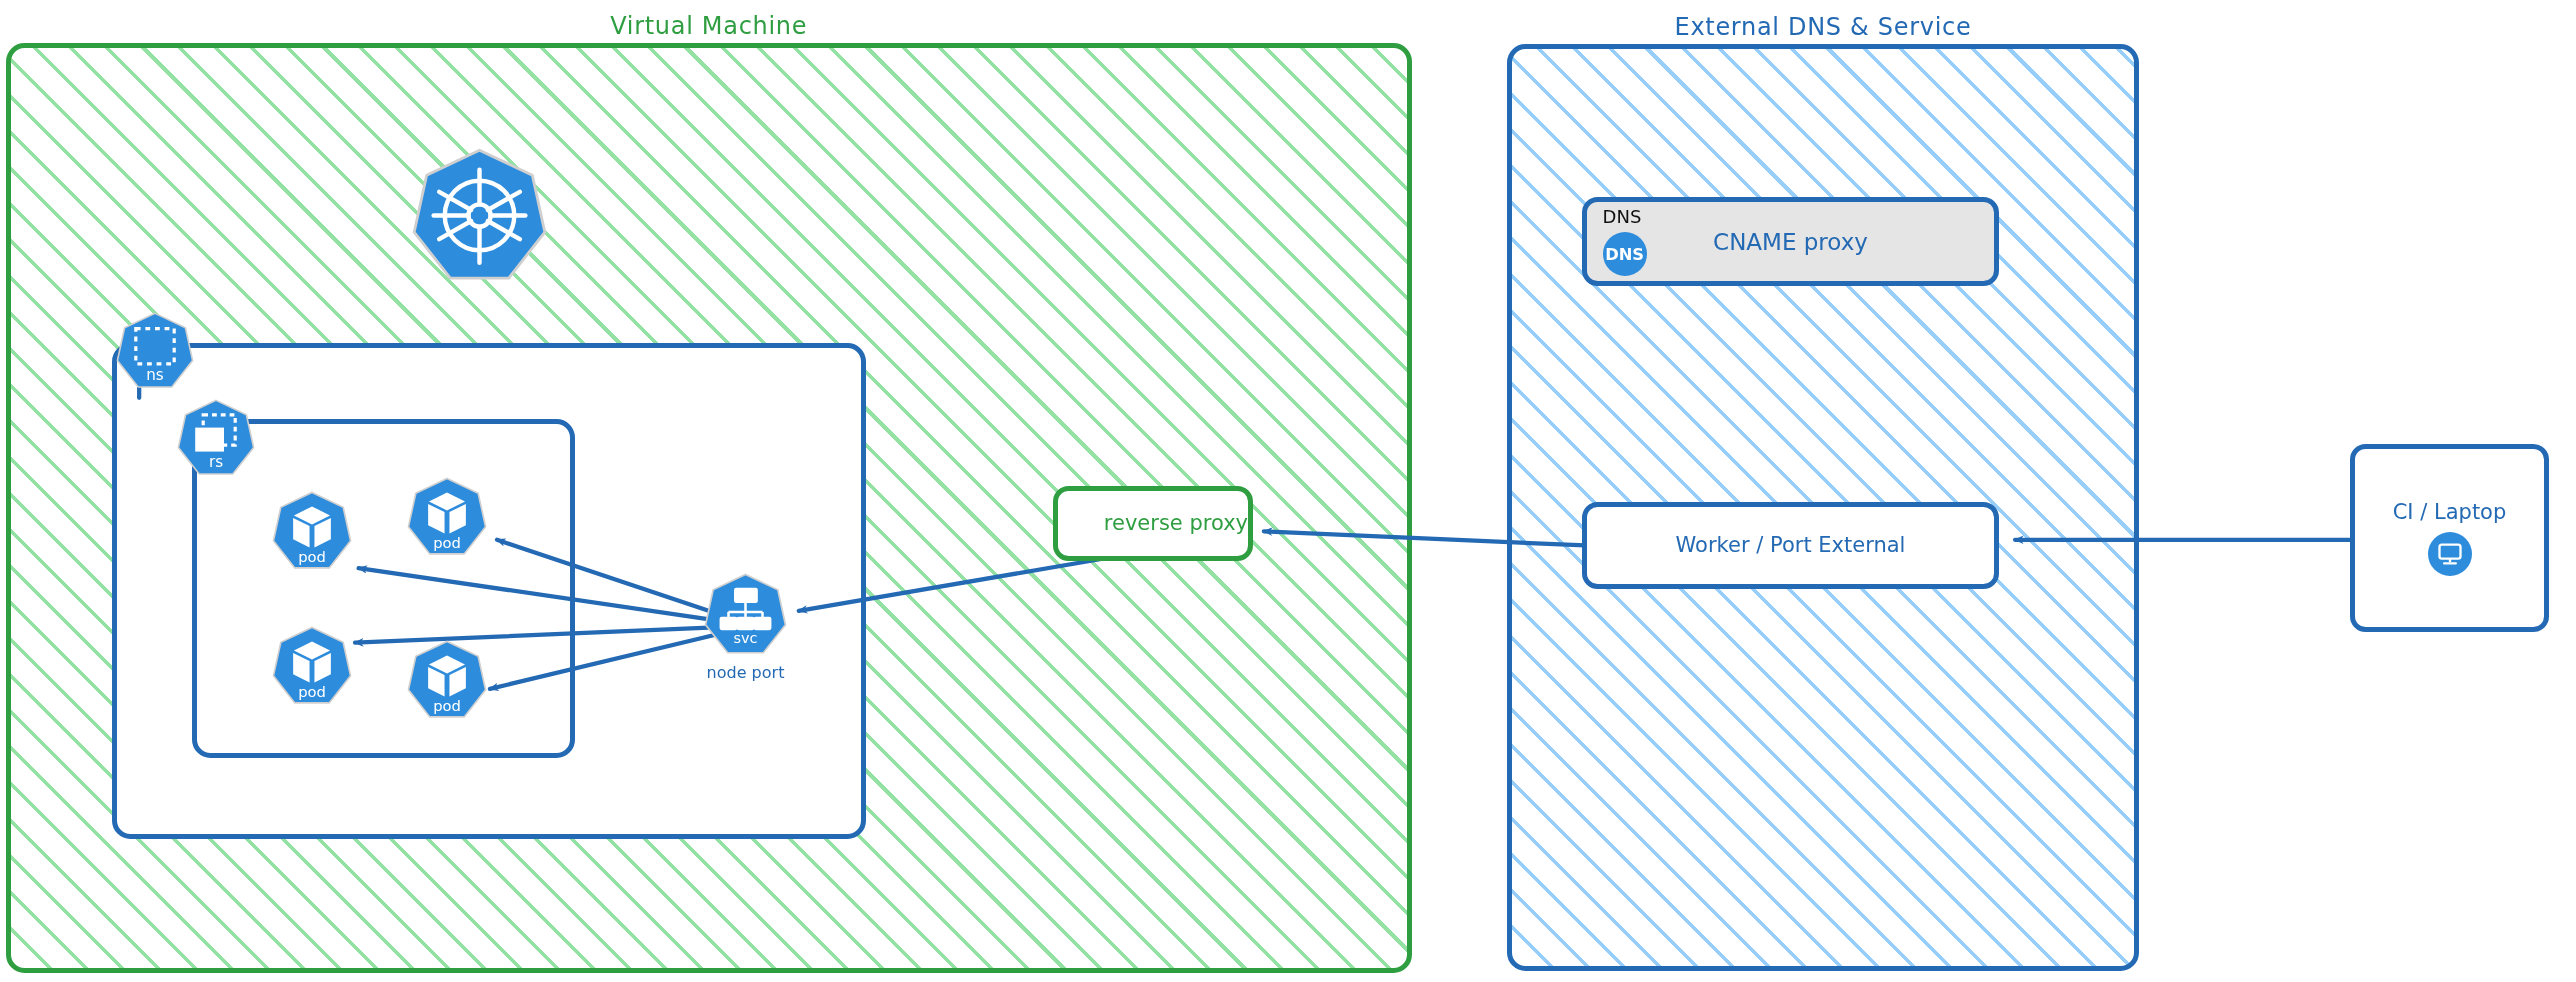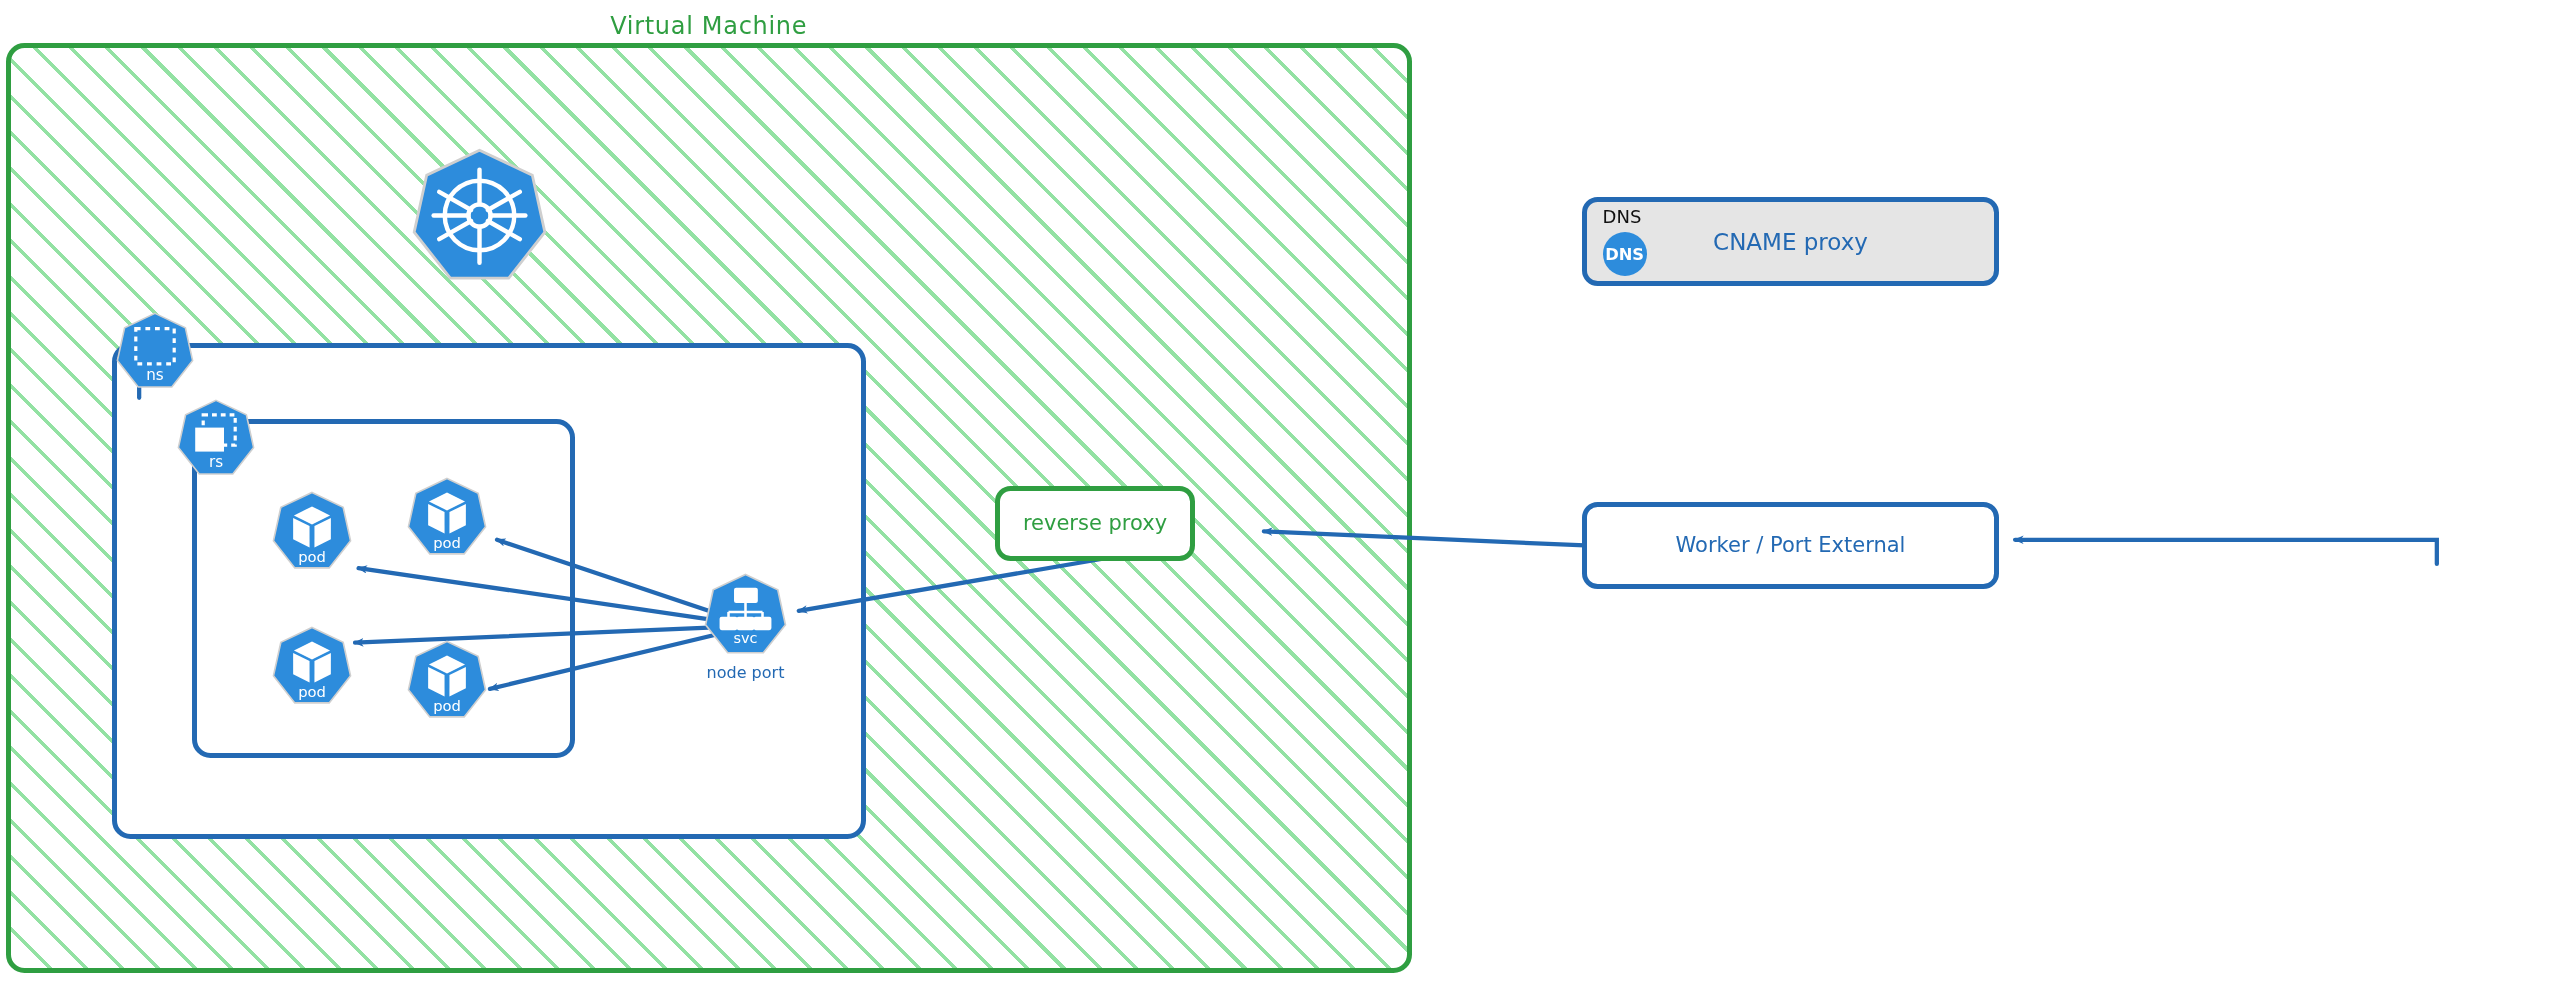--- a/index.html
+++ b/index.html
@@ -113,20 +113,23 @@
 </style>
 </head>
 <body>
 
 <div id="stage">
 
   <div class="panel panel-green" style="left:5.7px; top:43px; width:1406px; height:930px;">
     <div class="panel-title title-green">Virtual Machine</div>
   </div>
 
+  <div class="panel panel-blue" style="left:1507px; top:44px; width:632px; height:927px;">
+    <div class="panel-title title-blue">External DNS &amp; Service</div>
+  </div>
 
   <div class="kbox" style="left:112px; top:343px; width:754px; height:496px;"></div>
 
   <div class="kbox" style="left:192px; top:419px; width:383px; height:339px;"></div>
 
   <svg id="wires" viewBox="0 0 3628 1384">
     <defs>
       <marker id="ah" markerWidth="16" markerHeight="16" refX="12" refY="6" orient="auto" markerUnits="userSpaceOnUse">
         <path d="M0,0 L14,6 L0,12 L4,6 Z" fill="#2369b3"></path>
       </marker>
@@ -244,29 +247,41 @@
         <line x1="70" y1="47" x2="70" y2="54"></line>
         <rect x="21" y="54" width="18" height="13" rx="1"></rect>
         <rect x="41" y="54" width="18" height="13" rx="1"></rect>
         <rect x="61" y="54" width="18" height="13" rx="1"></rect>
       </g>
       <text x="50" y="84" text-anchor="middle" fill="#ffffff" font-size="17" font-family="DejaVu Sans, sans-serif">svc</text>
     </svg>
     <div class="kicon-caption" style="top:91px;">node port</div>
   </div>
 
-  <div class="node node-green" style="left:995px; top:486px; width:200px; height:75px;">
+  <div class="node node-green" style="left:1053px; top:486px; width:200px; height:75px;justify-content:flex-end;">
     <span class="node-label">reverse proxy</span>
   </div>
 
   <div class="dns-card" style="left:1582px; top:197px; width:417px; height:89px;">
     <div class="dns-tag">DNS</div>
     <div class="dns-circle">DNS</div>
     <div class="dns-text">CNAME proxy</div>
   </div>
 
   <div class="node node-blue" style="left:1582px; top:502px; width:417px; height:87px;">
     <span class="node-label">Worker / Port External</span>
   </div>
 
+  <div class="node node-blue" style="left:2350px; top:444px; width:199px; height:188px;">
+    <div class="ci-inner">
+      <span class="node-label">CI / Laptop</span>
+      <span class="ci-circle">
+        <svg width="28" height="28" viewBox="0 0 24 24" aria-hidden="true">
+          <rect x="3" y="4" width="18" height="12" rx="2" fill="none" stroke="#ffffff" stroke-width="2"></rect>
+          <line x1="12" y1="16" x2="12" y2="19" stroke="#ffffff" stroke-width="2"></line>
+          <line x1="7" y1="20" x2="17" y2="20" stroke="#ffffff" stroke-width="2" stroke-linecap="round"></line>
+        </svg>
+      </span>
+    </div>
+  </div>
 
 </div>
 
 
 </body></html>

